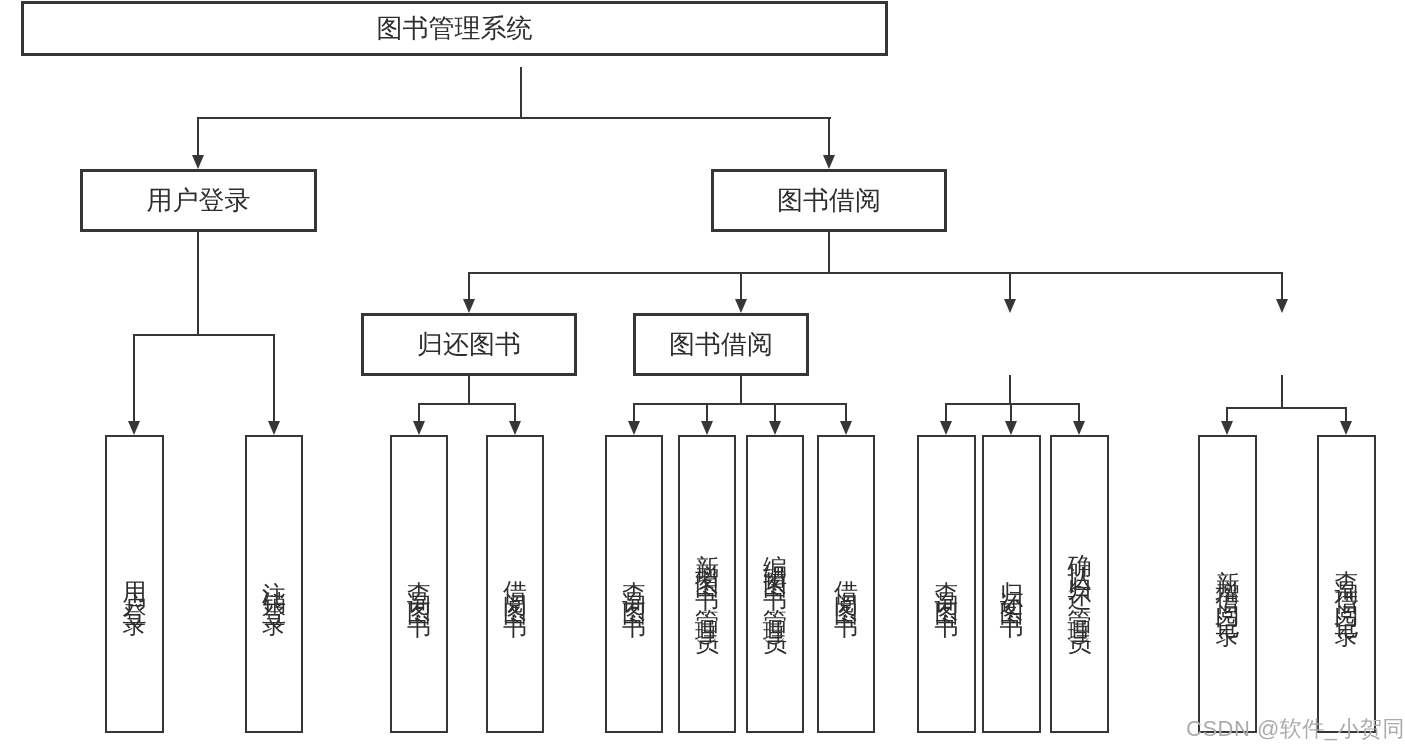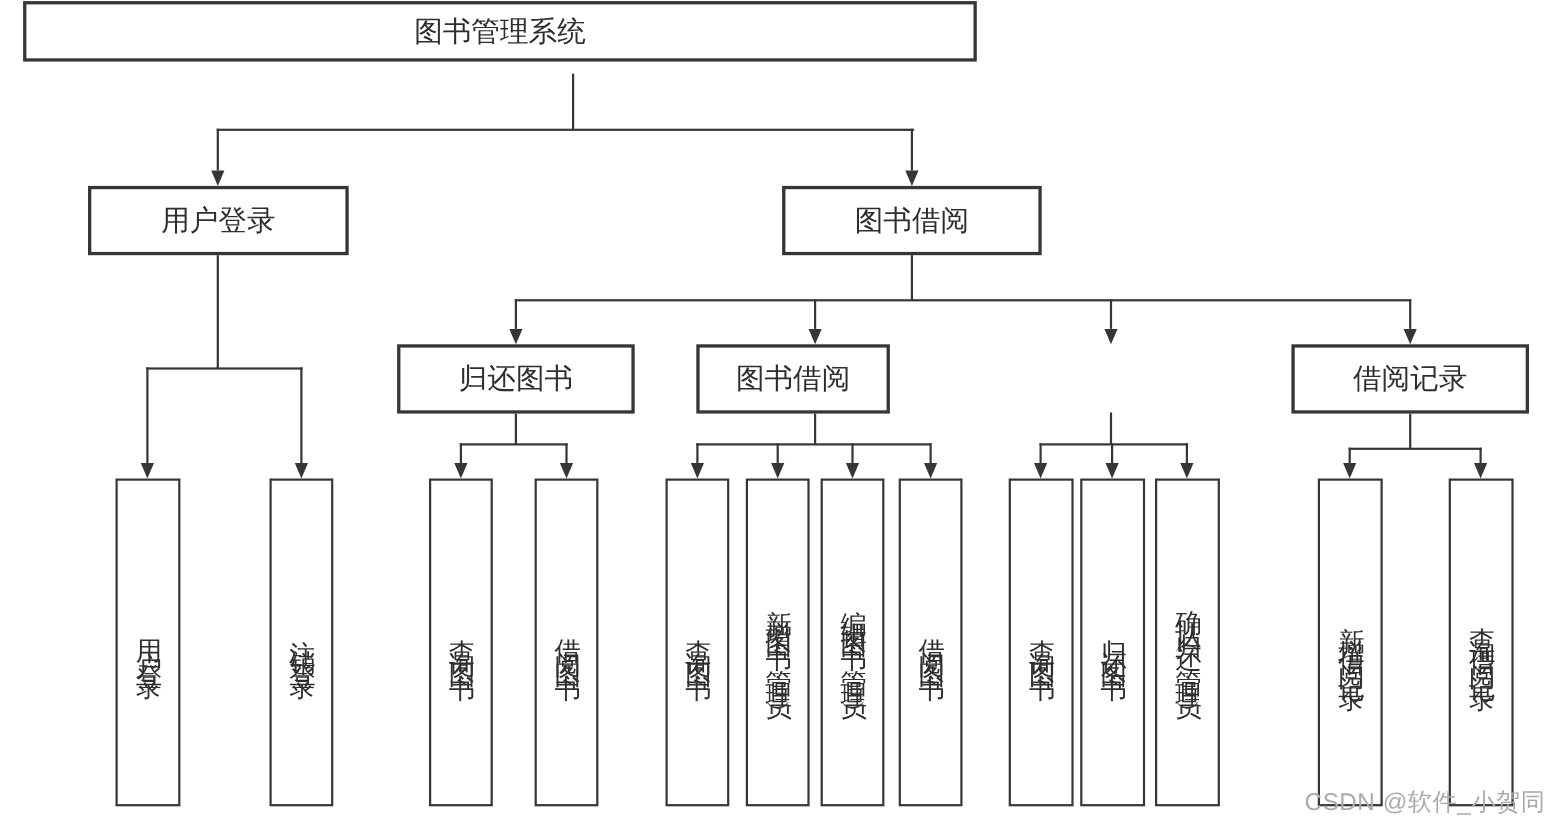--- a/index.html
+++ b/index.html
@@ -60,21 +60,20 @@
   <div class="ah" style="left:463px;top:299px"></div>
   <div class="vl" style="left:740px;top:272px;height:27px"></div>
   <div class="ah" style="left:735px;top:299px"></div>
   <div class="vl" style="left:1009px;top:272px;height:27px"></div>
   <div class="ah" style="left:1004px;top:299px"></div>
   <div class="vl" style="left:1281px;top:272px;height:27px"></div>
   <div class="ah" style="left:1276px;top:299px"></div>
 
   <div class="box" style="left:361px;top:313px;width:216px;height:63px">归还图书</div>
   <div class="box" style="left:633px;top:313px;width:176px;height:63px">图书借阅</div>
-  <div class="box" style="left:1174px;top:313px;width:216px;height:63px">借阅记录</div>
 
   <div class="vl" style="left:468px;top:375px;height:29px"></div>
   <div class="hl" style="left:418px;top:403px;width:98px"></div>
   <div class="vl" style="left:418px;top:403px;height:18px"></div>
   <div class="ah" style="left:413px;top:421px"></div>
   <div class="vl" style="left:514px;top:403px;height:18px"></div>
   <div class="ah" style="left:509px;top:421px"></div>
 
   <div class="vl" style="left:740px;top:375px;height:29px"></div>
   <div class="hl" style="left:633px;top:403px;width:214px"></div>

